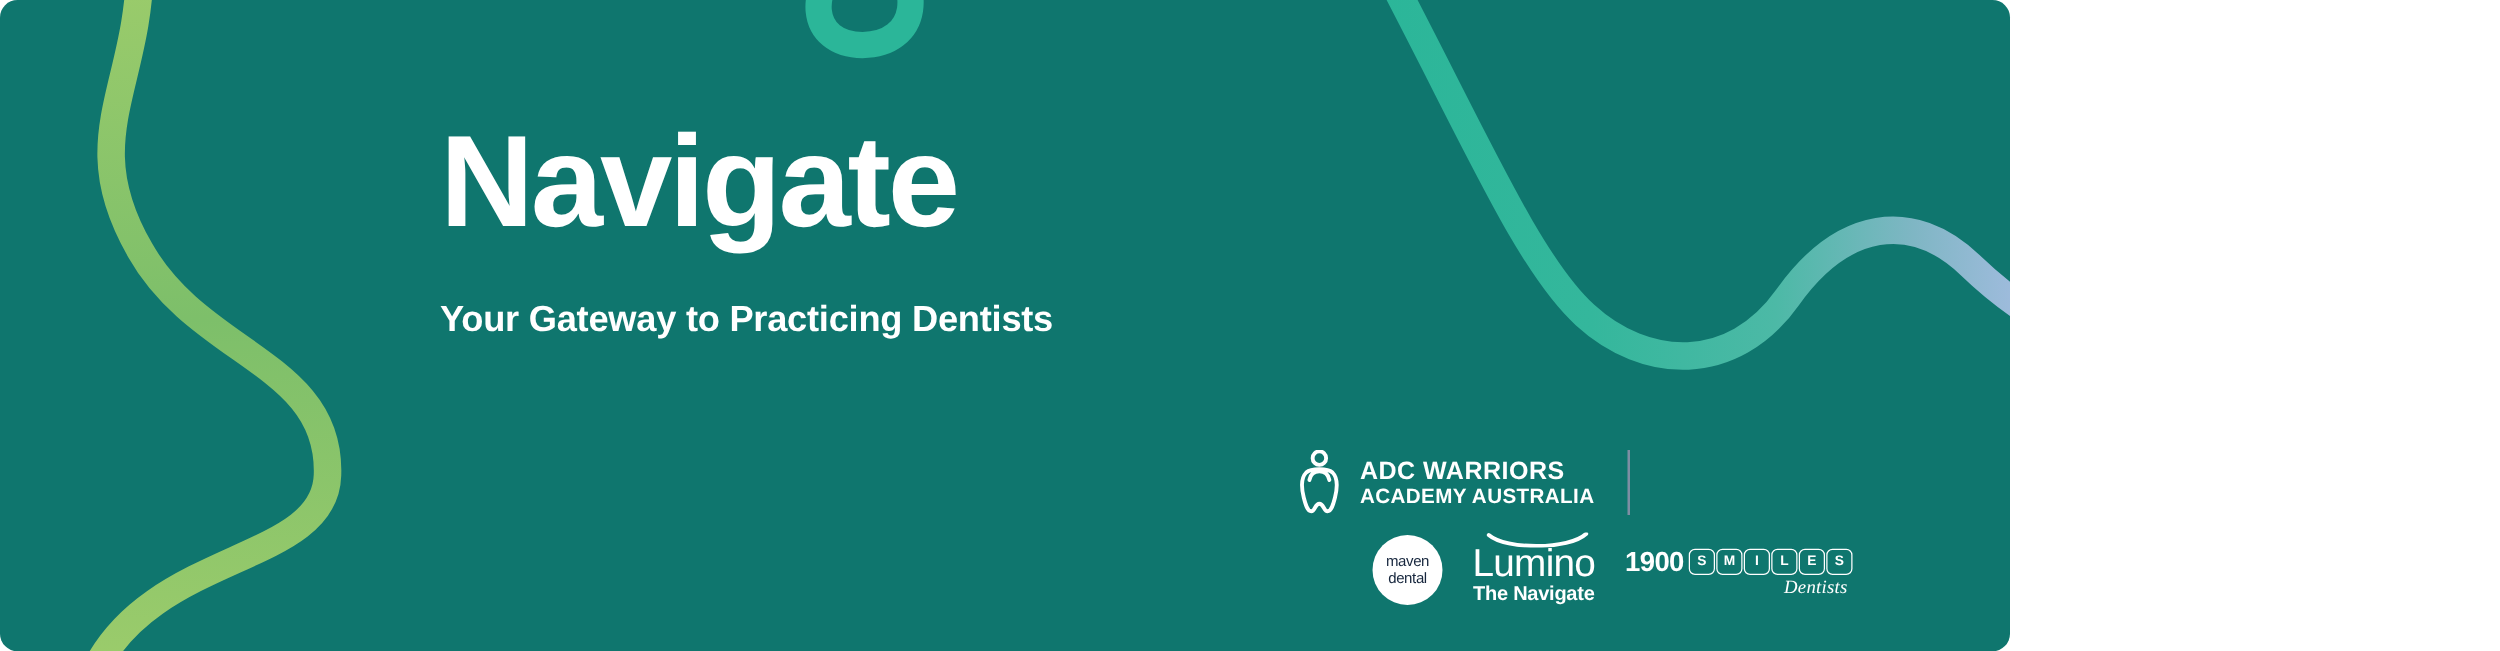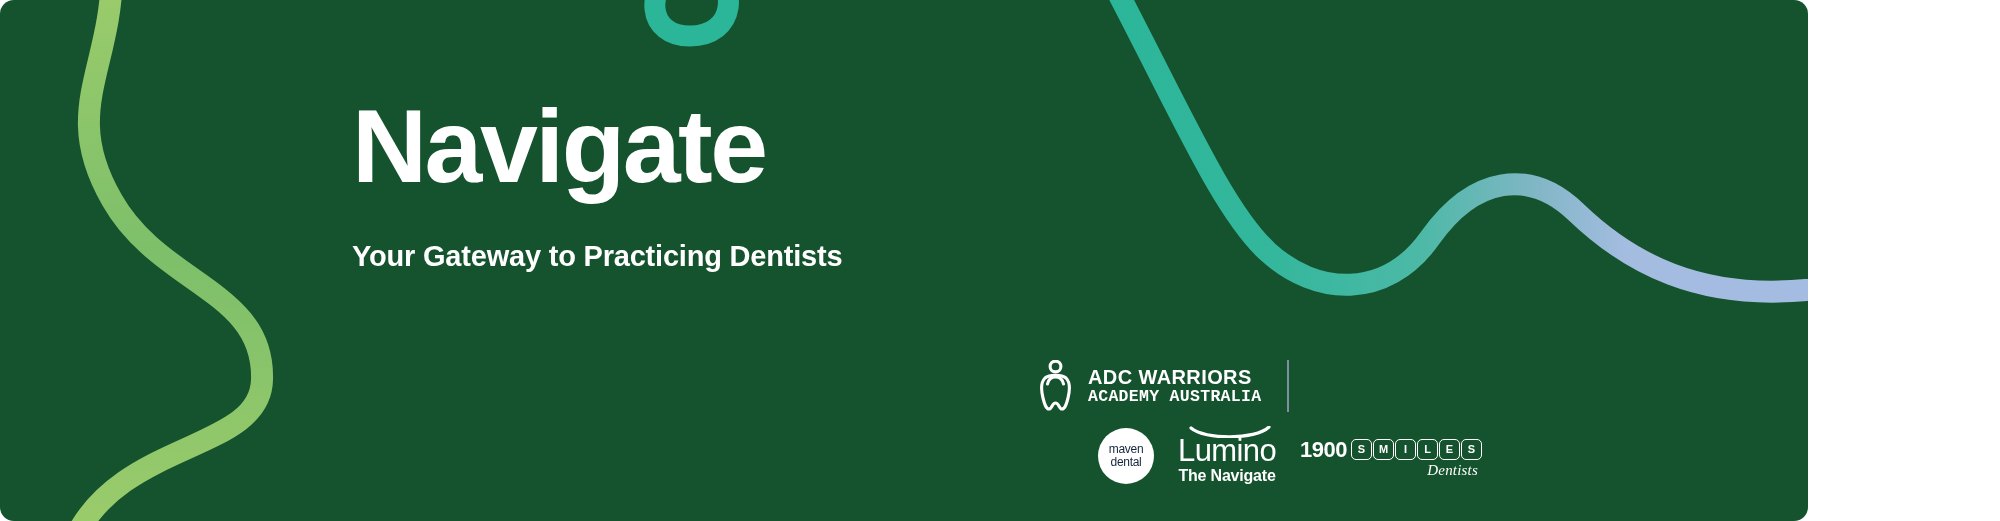--- a/index.html
+++ b/index.html
@@ -6,23 +6,23 @@
     margin: 0;
     padding: 0;
     background: #ffffff;
   }
   body {
     font-family: "Liberation Sans", sans-serif;
   }
 
   .banner {
     position: relative;
-    width: 1808px;
+    width: 1608px;
     height: 521px;
-    background: #14532d;
+    background: #0f766e;
     border-radius: 14px;
     overflow: hidden;
   }
 
   .waves {
     position: absolute;
     top: 0;
     left: 0;
     width: 2000px;
     height: 521px;
@@ -118,21 +118,21 @@
     display: block;
     color: #ffffff;
     font-family: "Liberation Sans", sans-serif;
     font-weight: bold;
     font-size: 20px;
     letter-spacing: 0.4px;
   }
   .adc-line2 {
     display: block;
     color: #ffffff;
-    font-family: Liberation Mono, monospace;
+    font-family: Liberation Sans, sans-serif;
     font-weight: bold;
     font-size: 16.5px;
     letter-spacing: 0.3px;
     margin-top: 2px;
   }
 
   .logo-divider {
     width: 2px;
     height: 52px;
     background: #7e8ea3;

